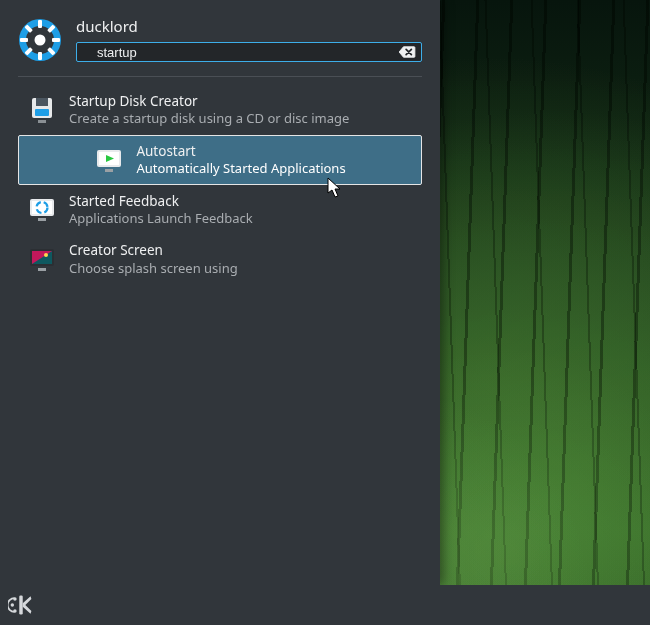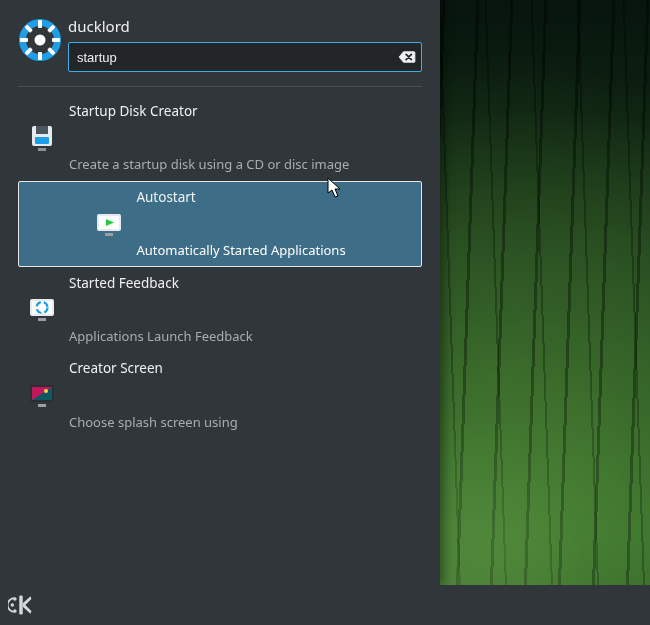--- a/index.html
+++ b/index.html
@@ -40,42 +40,43 @@
     width: 440px;
     height: 585px;
     background: #31363b;
     box-shadow: 4px 0 10px rgba(0,0,0,0.4);
     color: #eff0f1;
     padding: 14px 18px 10px 18px;
   }
   .header {
     display: flex;
     align-items: flex-start;
-    gap: 6px;
+    gap: 14px;
   }
   .logo {
     width: 44px; height: 44px; flex: 0 0 44px;
     margin-top: 4px;
   }
   .header-right { flex: 1; }
   .username {
     font-size: 15px;
     font-weight: 400;
     color: #eff0f1;
     margin-bottom: 6px;
     margin-top: 2px;
   }
   .search-wrap {
     position: relative;
     border: 1px solid #3daee9;
     border-radius: 2px;
     background: #232629;
-    height: 30px;
+    height: 20px;
     display: flex;
     align-items: center;
+    padding-left: 12px;
   }
   .search-input {
     background: transparent;
     border: none;
     outline: none;
     color: #eff0f1;
     font-size: 13px;
     padding: 0 8px;
     flex: 1;
     height: 100%;
@@ -105,21 +106,21 @@
   }
   .result.selected {
     background: #3e6e87;
     border: 1px solid #e5e5e5;
     justify-content: center;
   }
   .result .icon-slot {
     width: 30px; height: 30px; flex: 0 0 30px;
     display:flex; align-items:center; justify-content:center;
   }
-  .result .text { display:flex; flex-direction:column;gap:36px; }
+  .result .text { display:flex; flex-direction:column; }
   .result .title { font-size: 13.5px; color: #eff0f1; line-height:1.2; }
   .result .desc { font-size: 13px; color: #a9adb1; line-height:1.2; margin-top:2px; }
   .result.selected .desc { color: #ffffff; }
 
   
   .taskbar {
     position: absolute;
     left: 0; right: 0; bottom: 0;
     height: 40px;
     background: #31363b;

